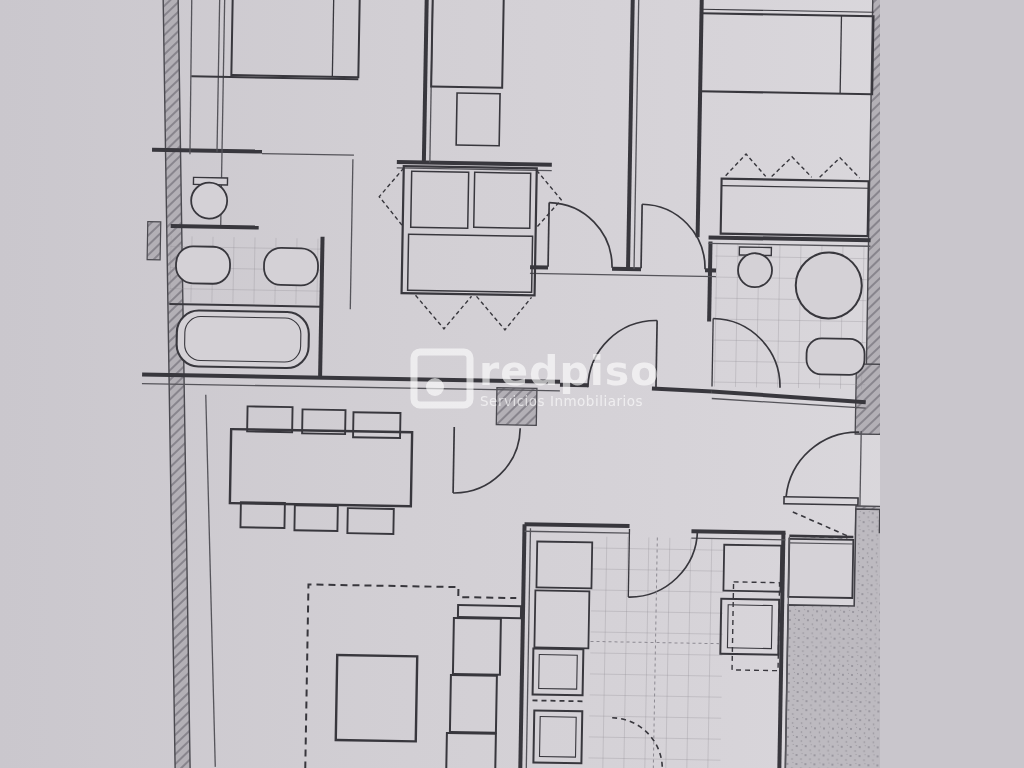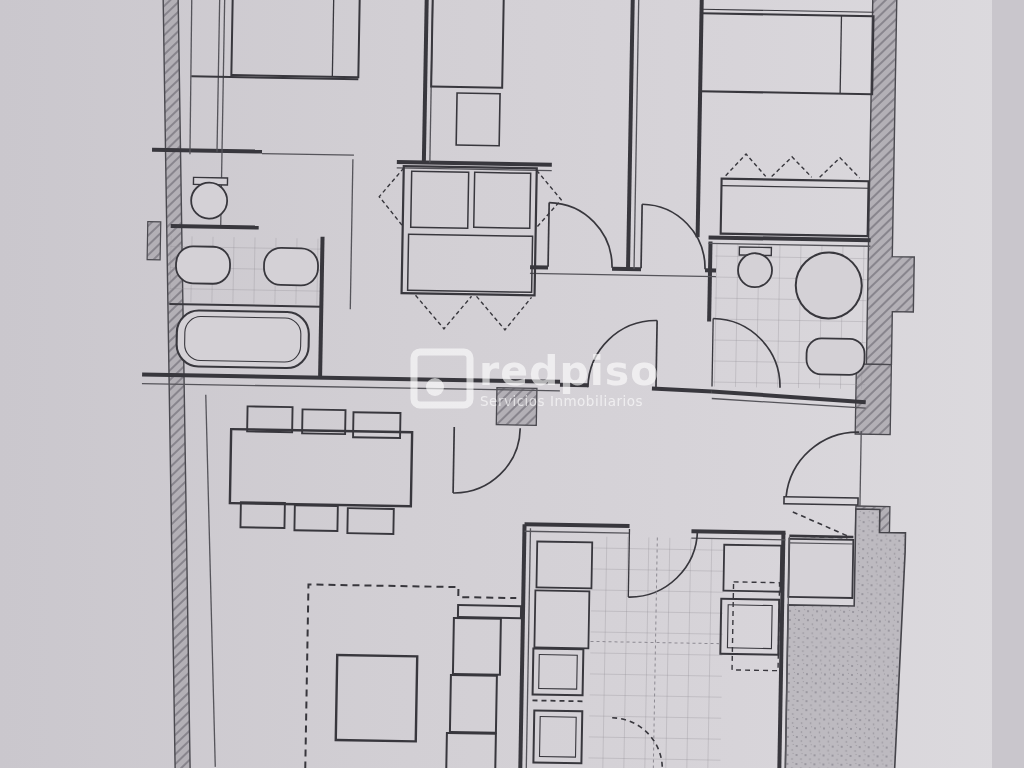--- a/index.html
+++ b/index.html
@@ -1,16 +1,16 @@
 <!DOCTYPE html>
 <html><head>
 <meta charset="utf-8">
 <style>
   html,body{margin:0;padding:0;background:#c9c6cc;}
-  .stage{position:relative;width:992px;height:768px;overflow:hidden;
+  .stage{position:relative;width:880px;height:768px;overflow:hidden;
          font-family:"DejaVu Sans","Liberation Sans",sans-serif;}
   svg{display:block}
   text{font-family:"DejaVu Sans","Liberation Sans",sans-serif;}
   .brand{font-weight:bold;letter-spacing:1px;}
   .tagline{letter-spacing:.5px;}
 </style>
 </head>
 <body>
 
 <div class="stage">

